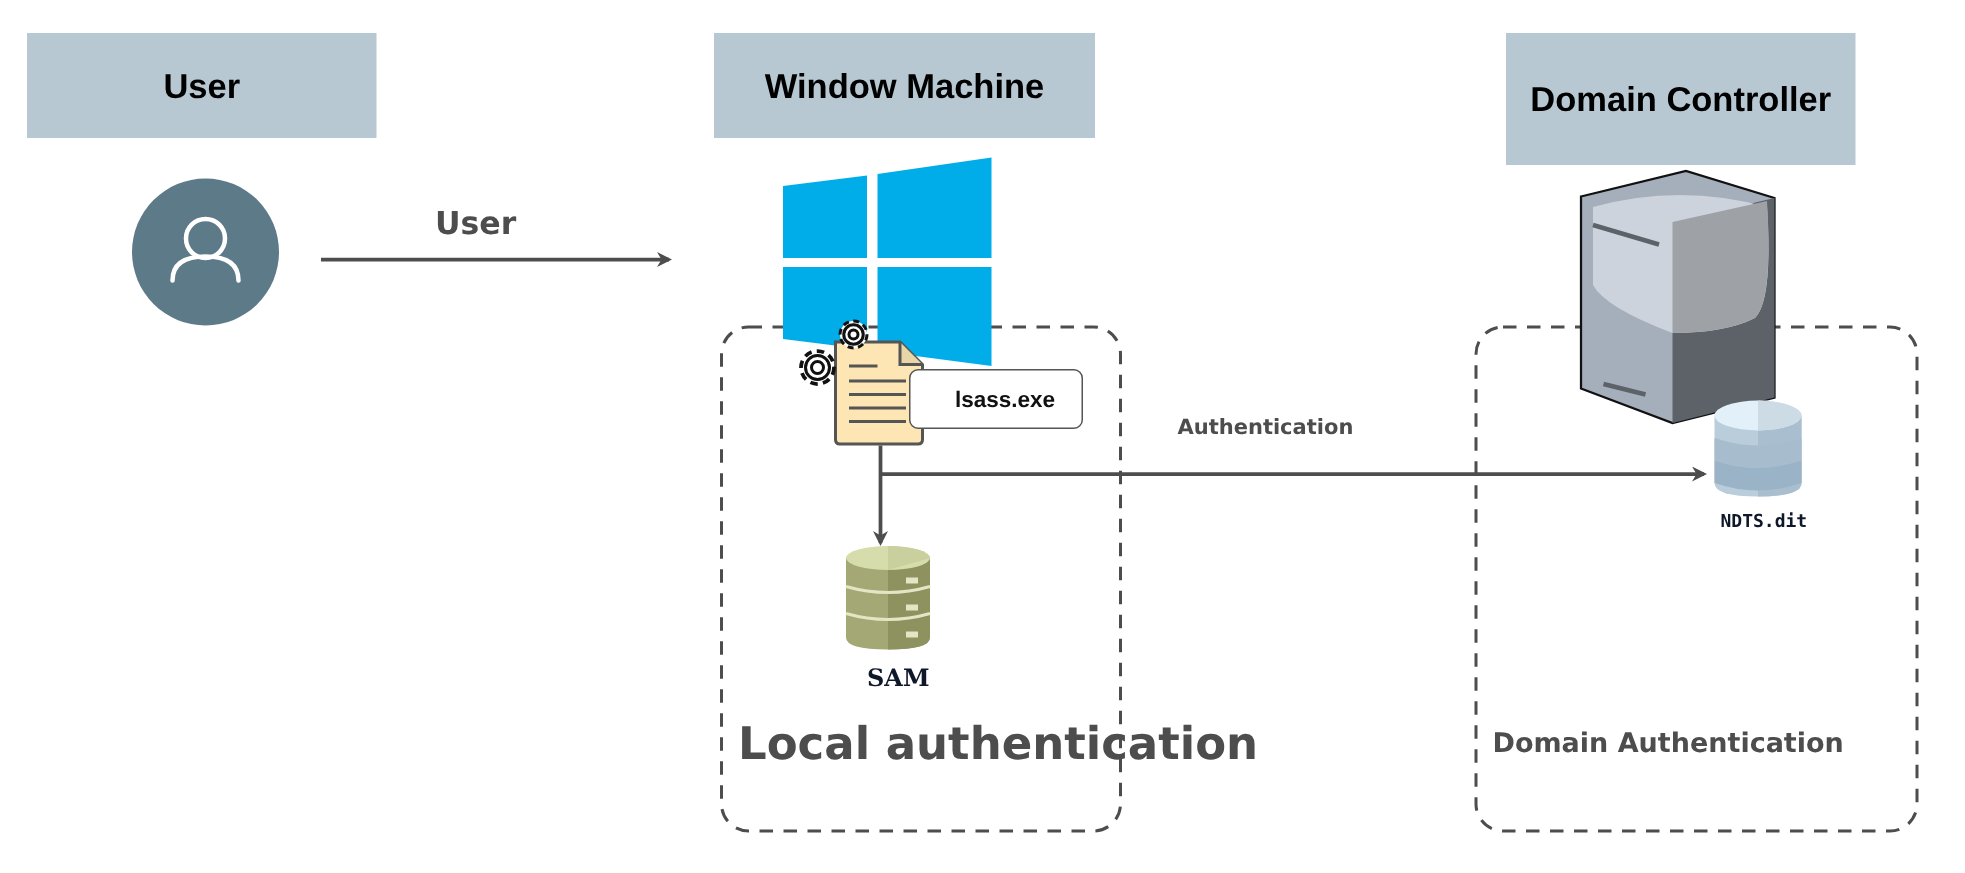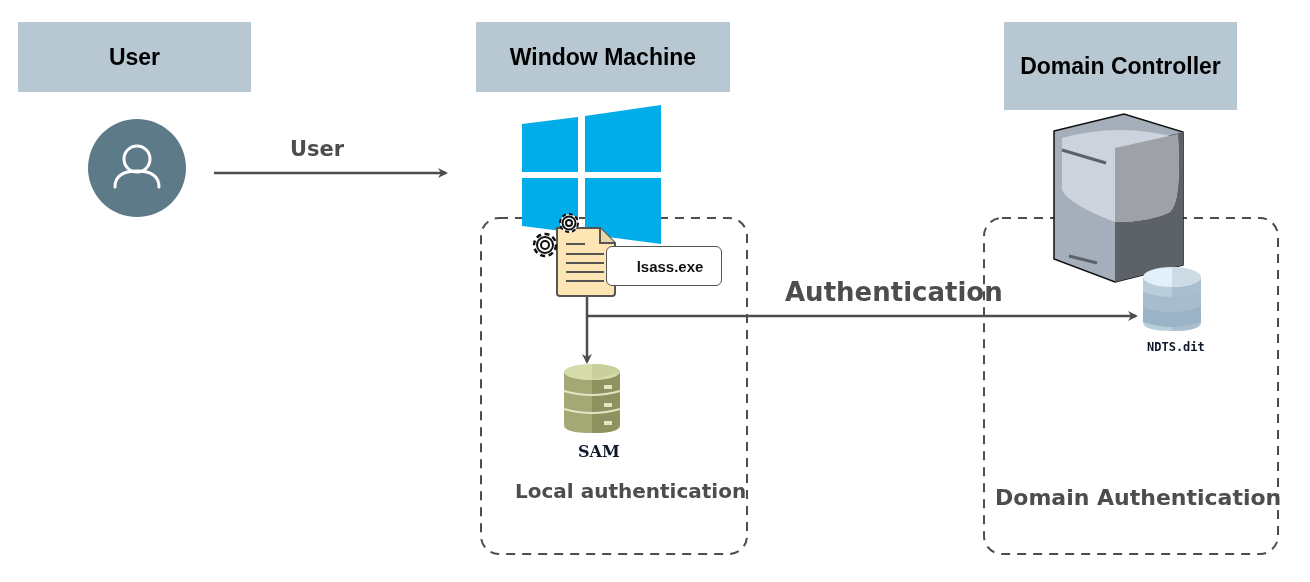--- a/index.html
+++ b/index.html
@@ -102,21 +102,21 @@
     <path d="M1172,267 A29,10 0 0 1 1201,277 A29,10 0 0 1 1172,287 Z" fill="#cddbe5"></path>
   </g>
 </svg>
 
 <div class="hand" style="left:290px;top:137px;font-size:21px;">User</div>
 
 <div class="lsass-box">
   <span>lsass.exe</span>
 </div>
 
-<div class="hand" style="left:785px;top:277px;font-size:26px;">Authentication</div>
+<div class="hand" style="left:785px;top:277px;font-size:14px;">Authentication</div>
 
 <div class="mono" style="left:578px;top:442px;font-family:'DejaVu Serif', serif;font-size:16px;">SAM</div>
 
 <div class="mono" style="left:1147px;top:340px;">NDTS.dit</div>
 
-<div class="hand" style="left:515px;top:479px;font-size:20px;">Local authentication</div>
+<div class="hand" style="left:492px;top:479px;font-size:30px;">Local authentication</div>
 
-<div class="hand" style="left:995px;top:485px;font-size:22px;">Domain Authentication</div>
+<div class="hand" style="left:995px;top:485px;font-size:18px;">Domain Authentication</div>
 
 </body></html>

